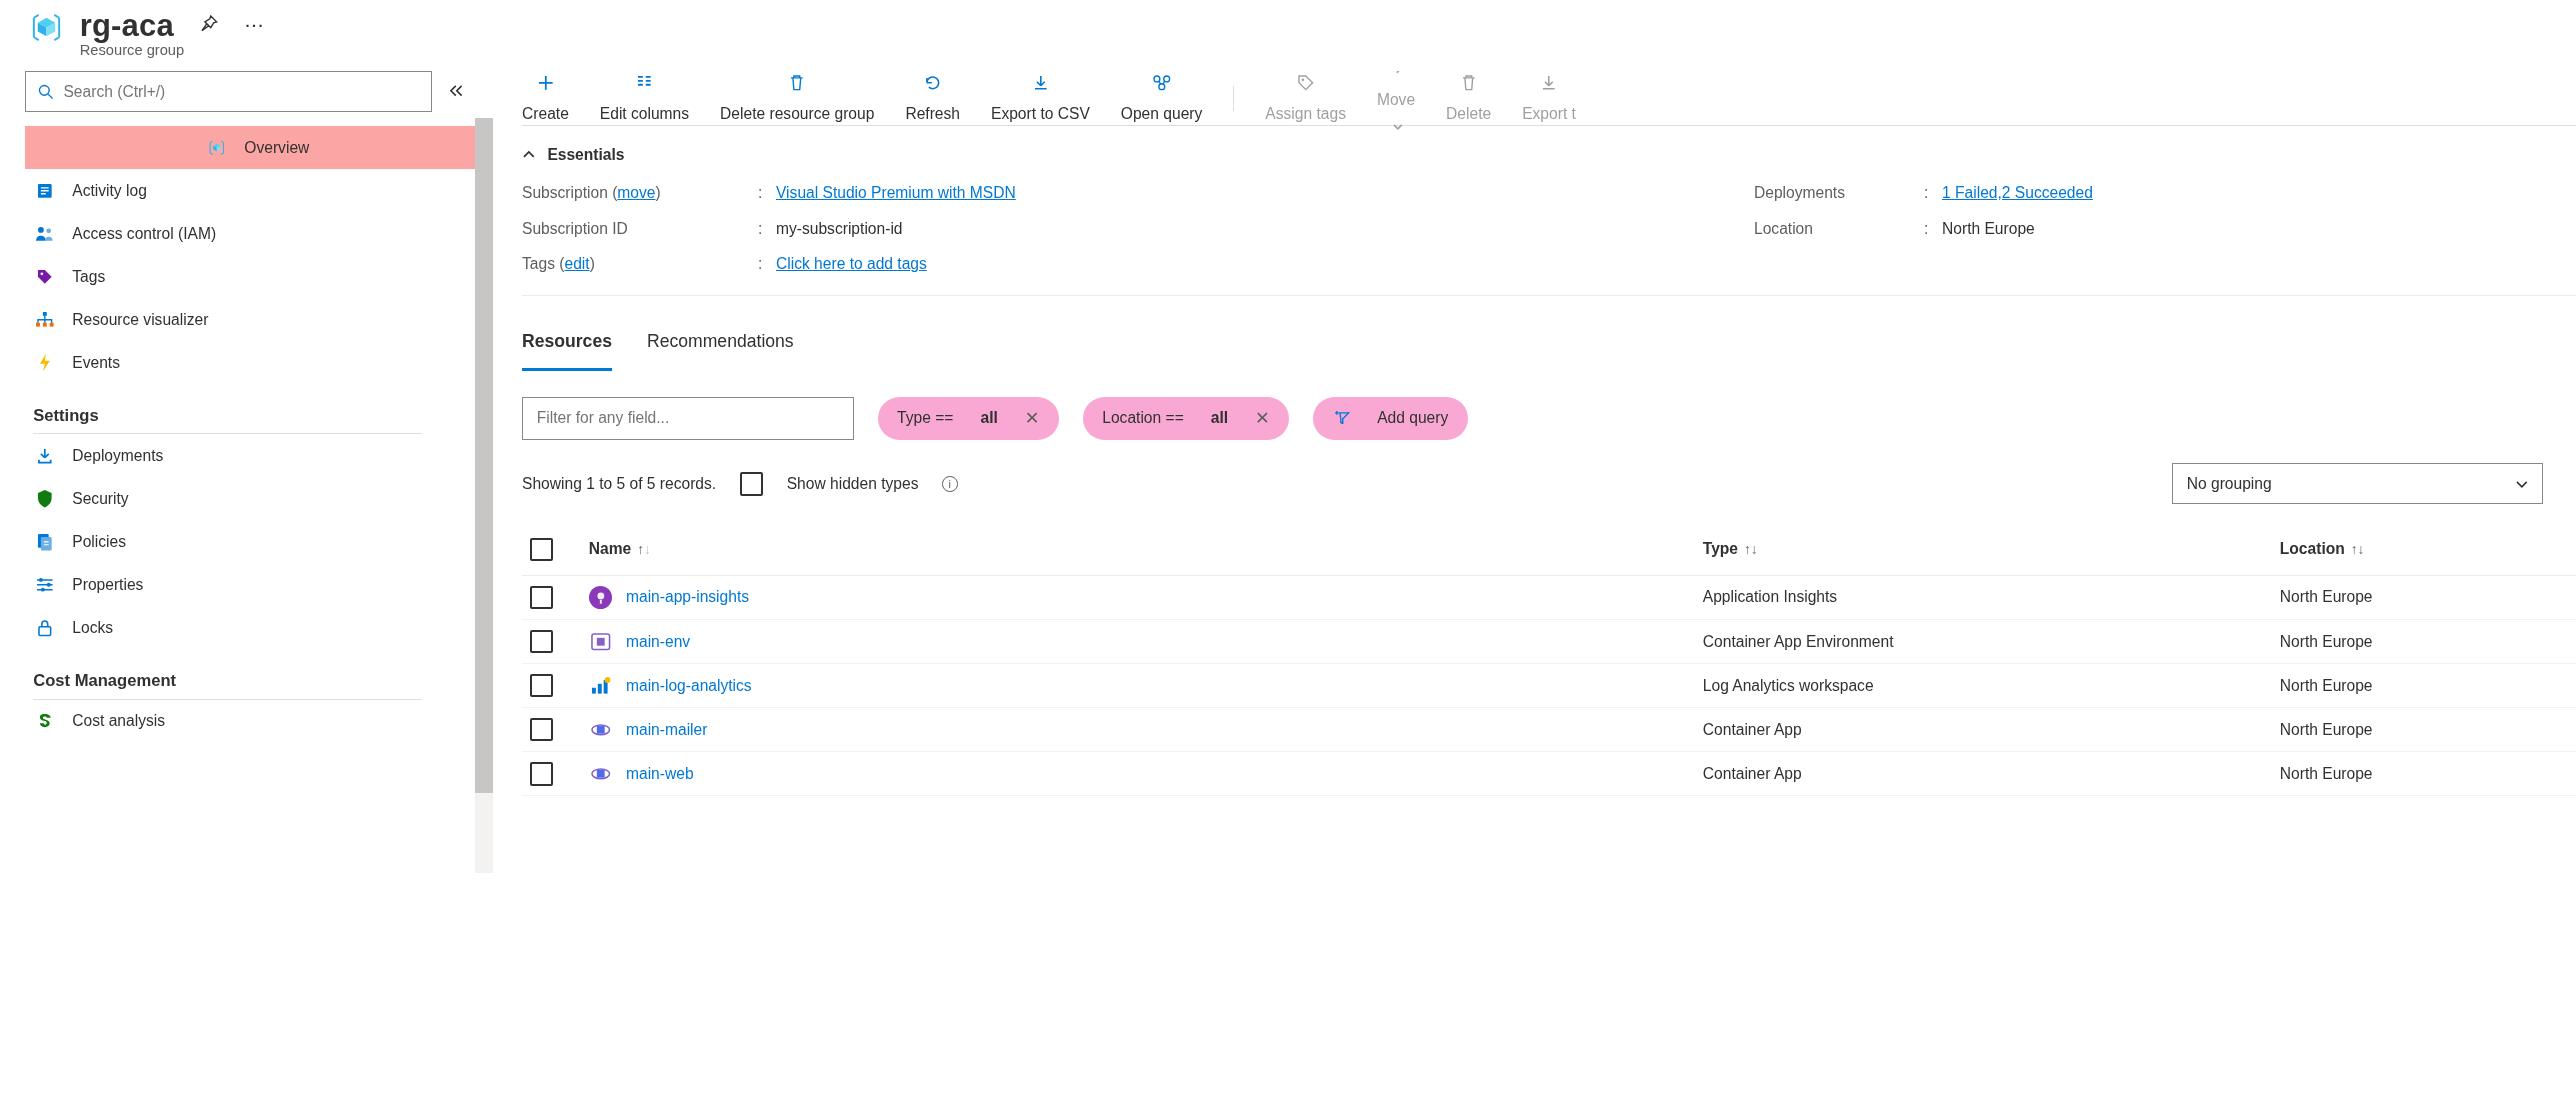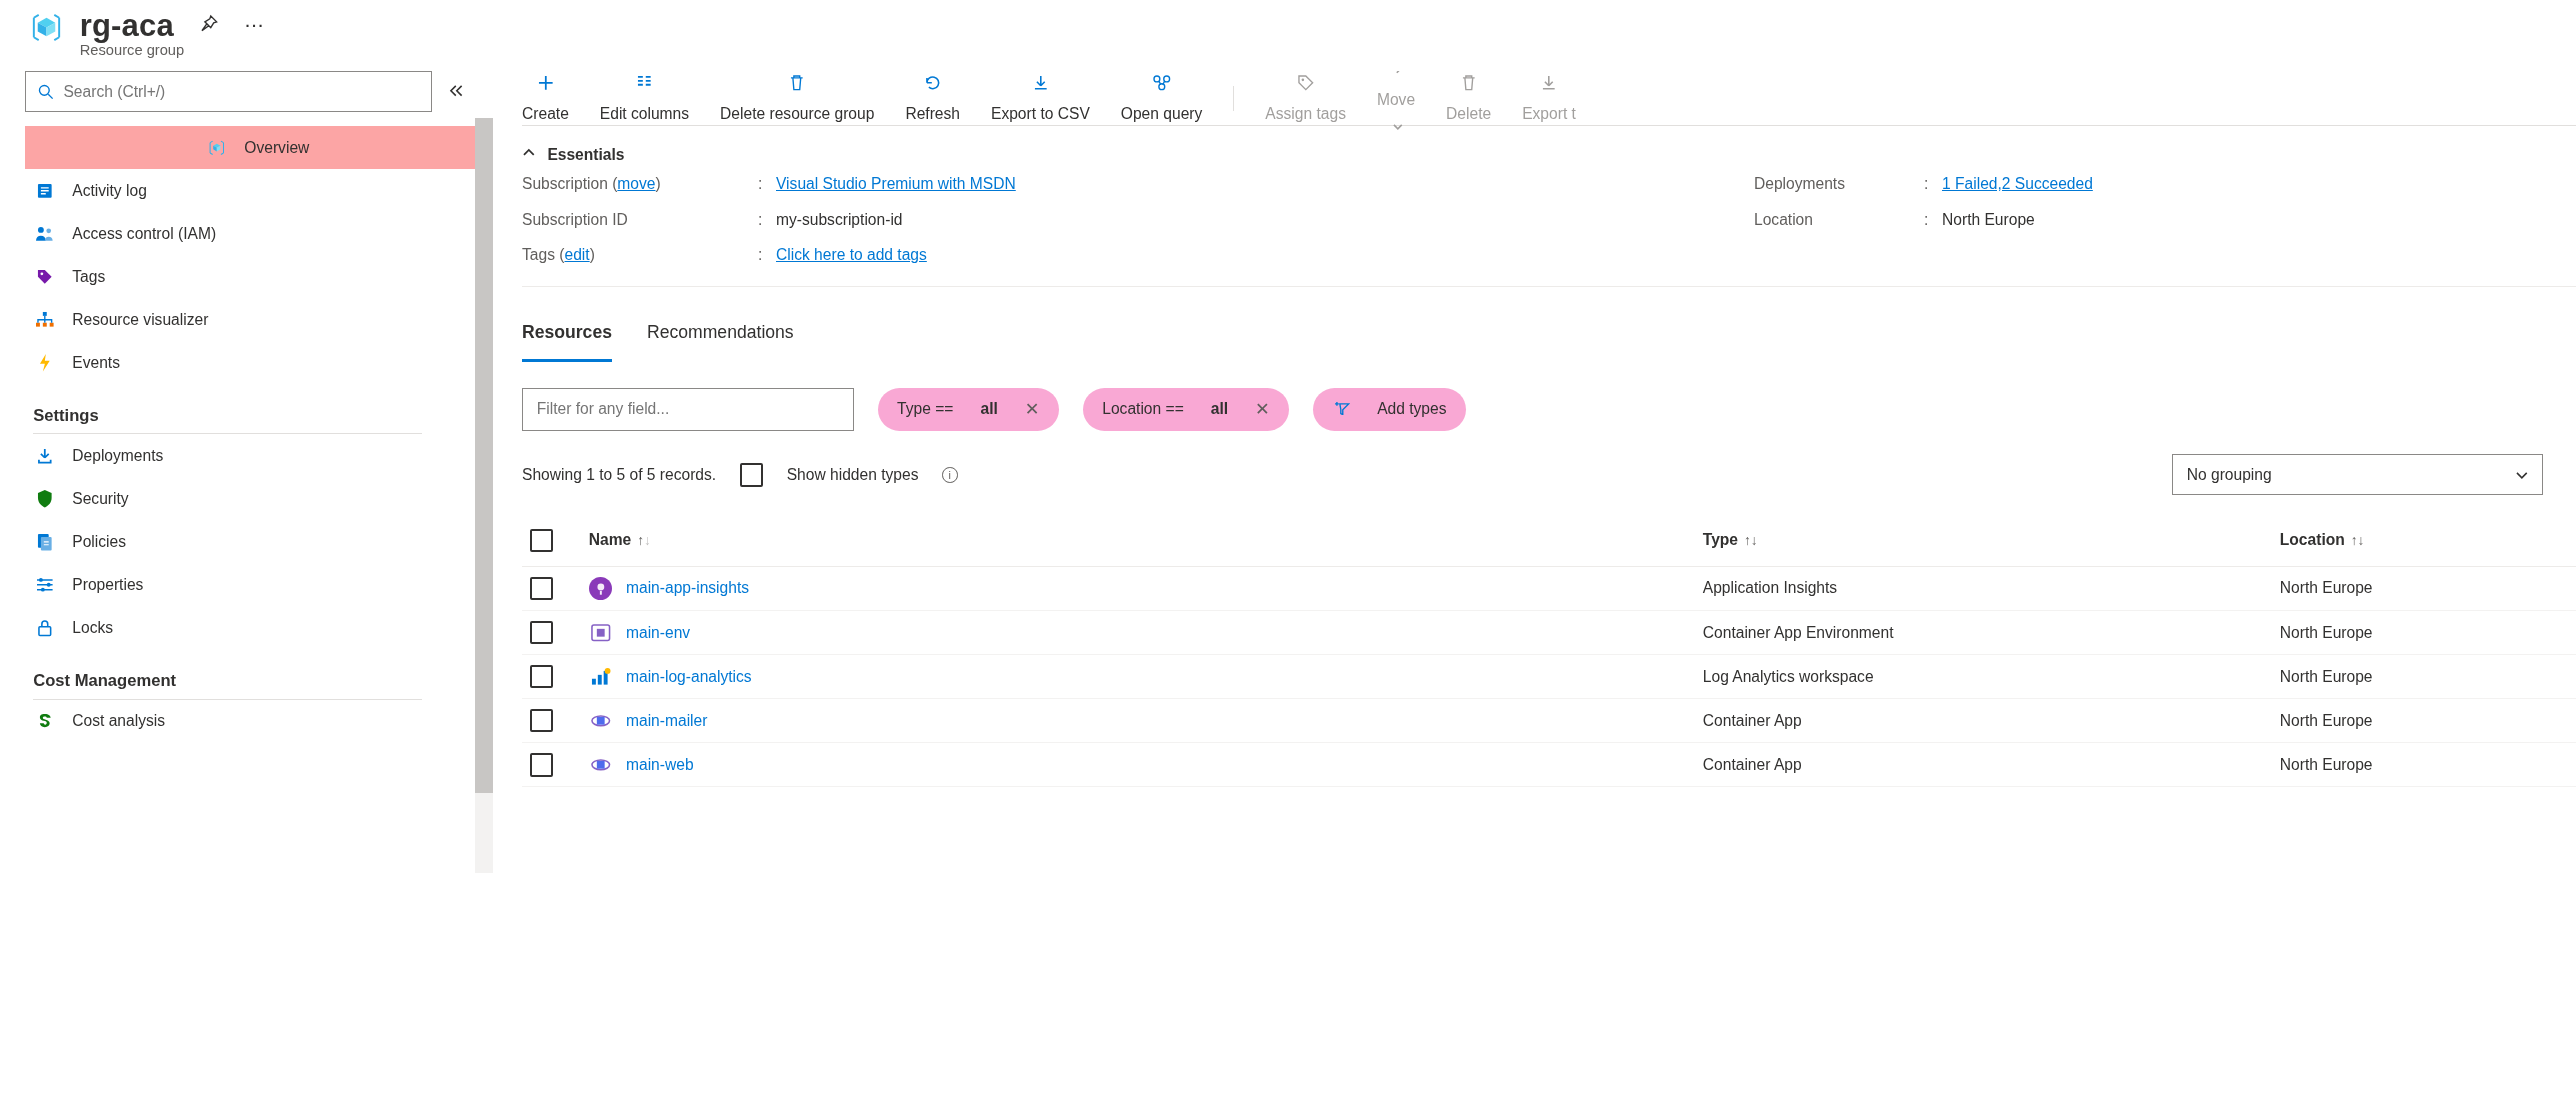--- a/index.html
+++ b/index.html
@@ -38,21 +38,21 @@
   
   .main { flex:1; padding-left:29px; overflow:hidden; }
   .toolbar { display:flex; align-items:center; height:55px; border-bottom:1px solid #e1dfdd; gap:31px; padding-right:0; }
   .tb-btn { display:flex; align-items:center; gap:9.8px; background:none; border:none; cursor:pointer; font-size:15.6px; color:#323130;flex-direction:column; }
   .tb-btn .ic { color:#0078d4; }
   .tb-btn.disabled { color:#a19f9d; cursor:default; }
   .tb-btn.disabled .ic { color:#a19f9d; }
   .tb-sep { width:1px; height:25.4px; background:#e1dfdd; }
 
   .essentials { padding:19.6px 0 21.5px; border-bottom:1px solid #edebe9; }
-  .ess-header { display:flex; align-items:flex-start; gap:11.7px; font-weight:600; font-size:15.6px; margin-bottom:11px; cursor:pointer; }
+  .ess-header { display:flex; align-items:center; gap:11.7px; font-weight:600; font-size:15.6px; margin-bottom:20px; cursor:pointer; }
   .ess-grid { display:grid; grid-template-columns:254px 978px 188px auto; row-gap:17.6px; font-size:15.6px; }
   .ess-key { color:#605e5c; }
   .ess-key .lnk { color:#0078d4; text-decoration:underline; cursor:pointer; }
   .ess-val .lnk { color:#0078d4; text-decoration:underline; cursor:pointer; }
   .colon { padding-right:13.7px; color:#605e5c; }
 
   .tabs { display:flex; gap:35px; margin-top:25.4px; border-bottom:1px solid transparent; }
   .tab { font-size:17.6px; padding:9.8px 0 15.6px; cursor:pointer; }
   .tab.active { font-weight:600; border-bottom:3.9px solid #0078d4; }
 
@@ -362,21 +362,21 @@
           </div>
         <div class="pill">
             <span>Location ==</span> 
             <b>all</b>
             <span class="x">✕</span>
           </div>
         <div class="pill">
             <span><svg width="17.6" height="15.6" viewBox="0 0 18 16">
                 <path d="M4 2v4M2 4h4M7 4h9l-6 6v5l-2-1v-4z" stroke="#0078d4" stroke-width="1.4" fill="none"></path>
               </svg></span>
-            <span>Add types</span>
+            <span>Add query</span>
           </div>
       </div>
 
       <div class="records-row">
         <span>Showing 1 to 5 of 5 records.</span>
         <div class="chk"></div>
         <span>Show hidden types</span>
         <span class="info-ic">i</span>
         <div class="grouping">
           <span>No grouping</span>

